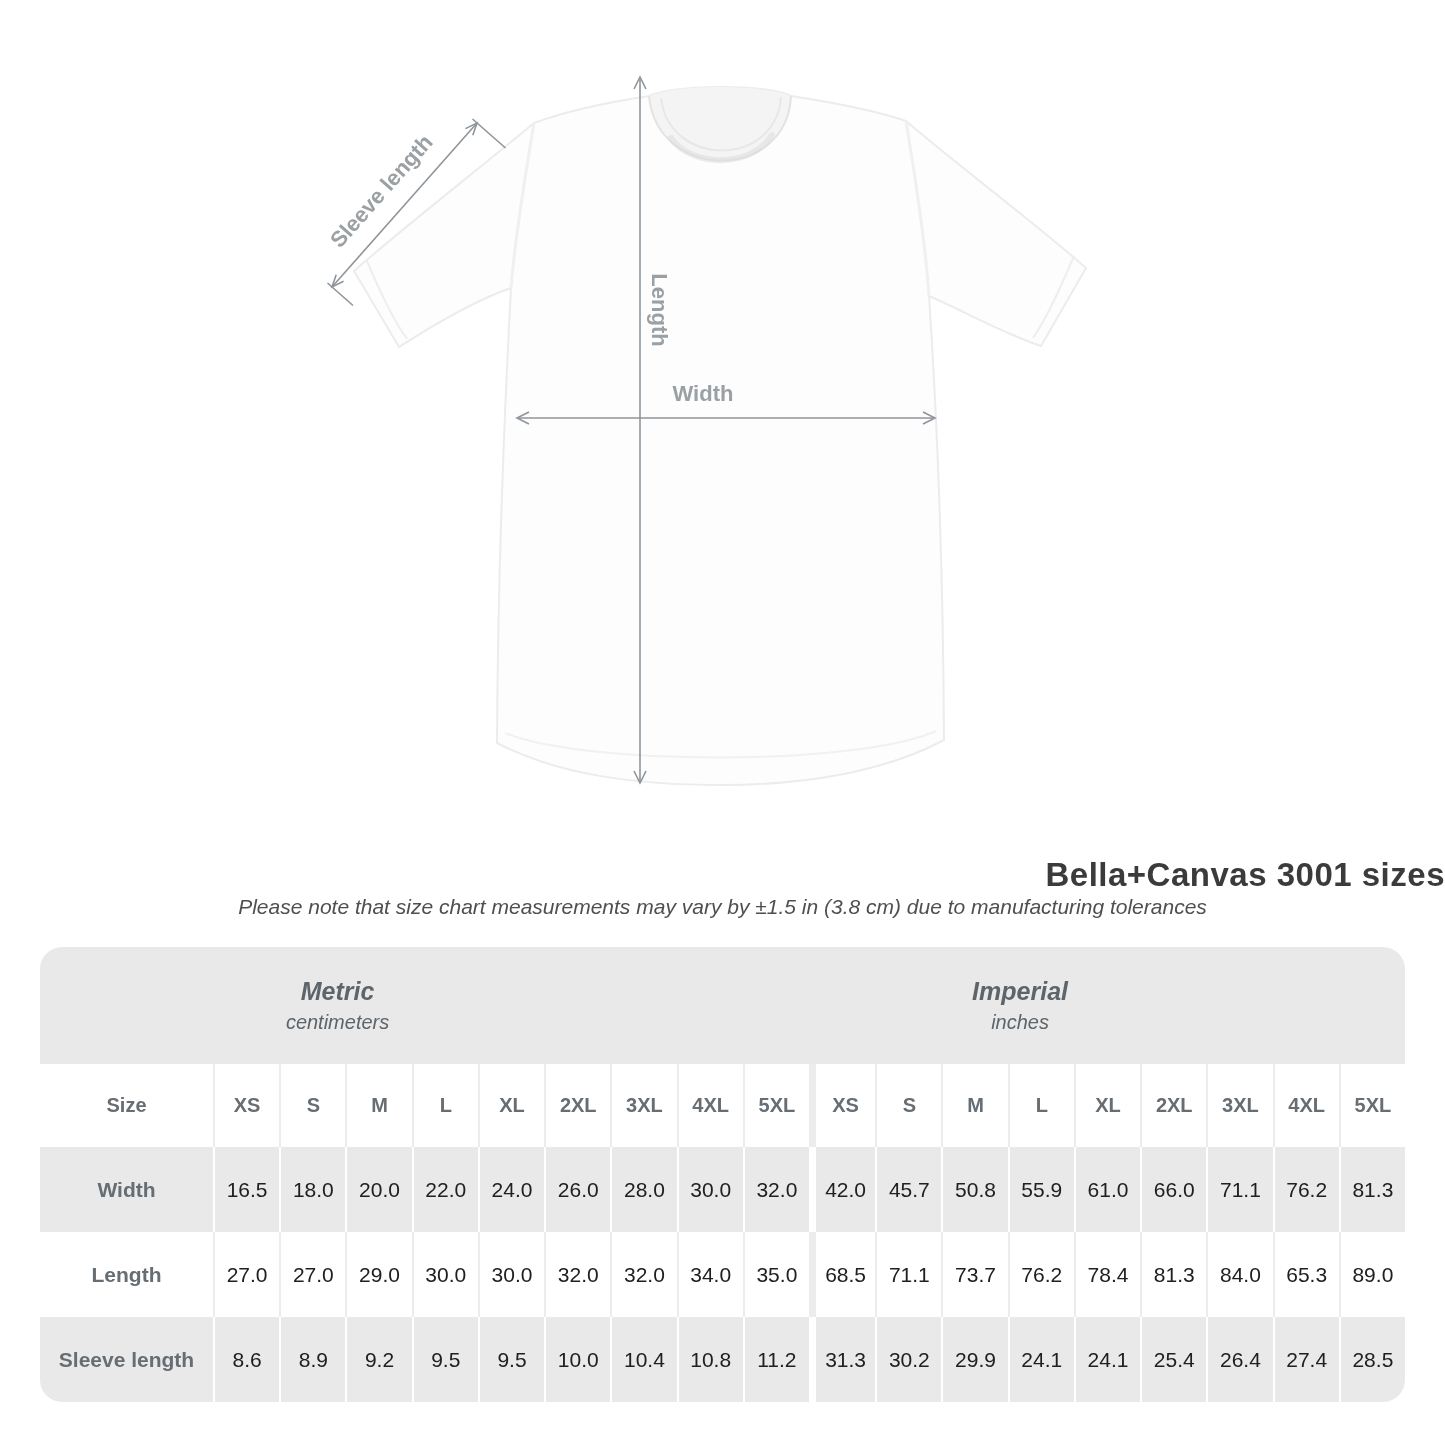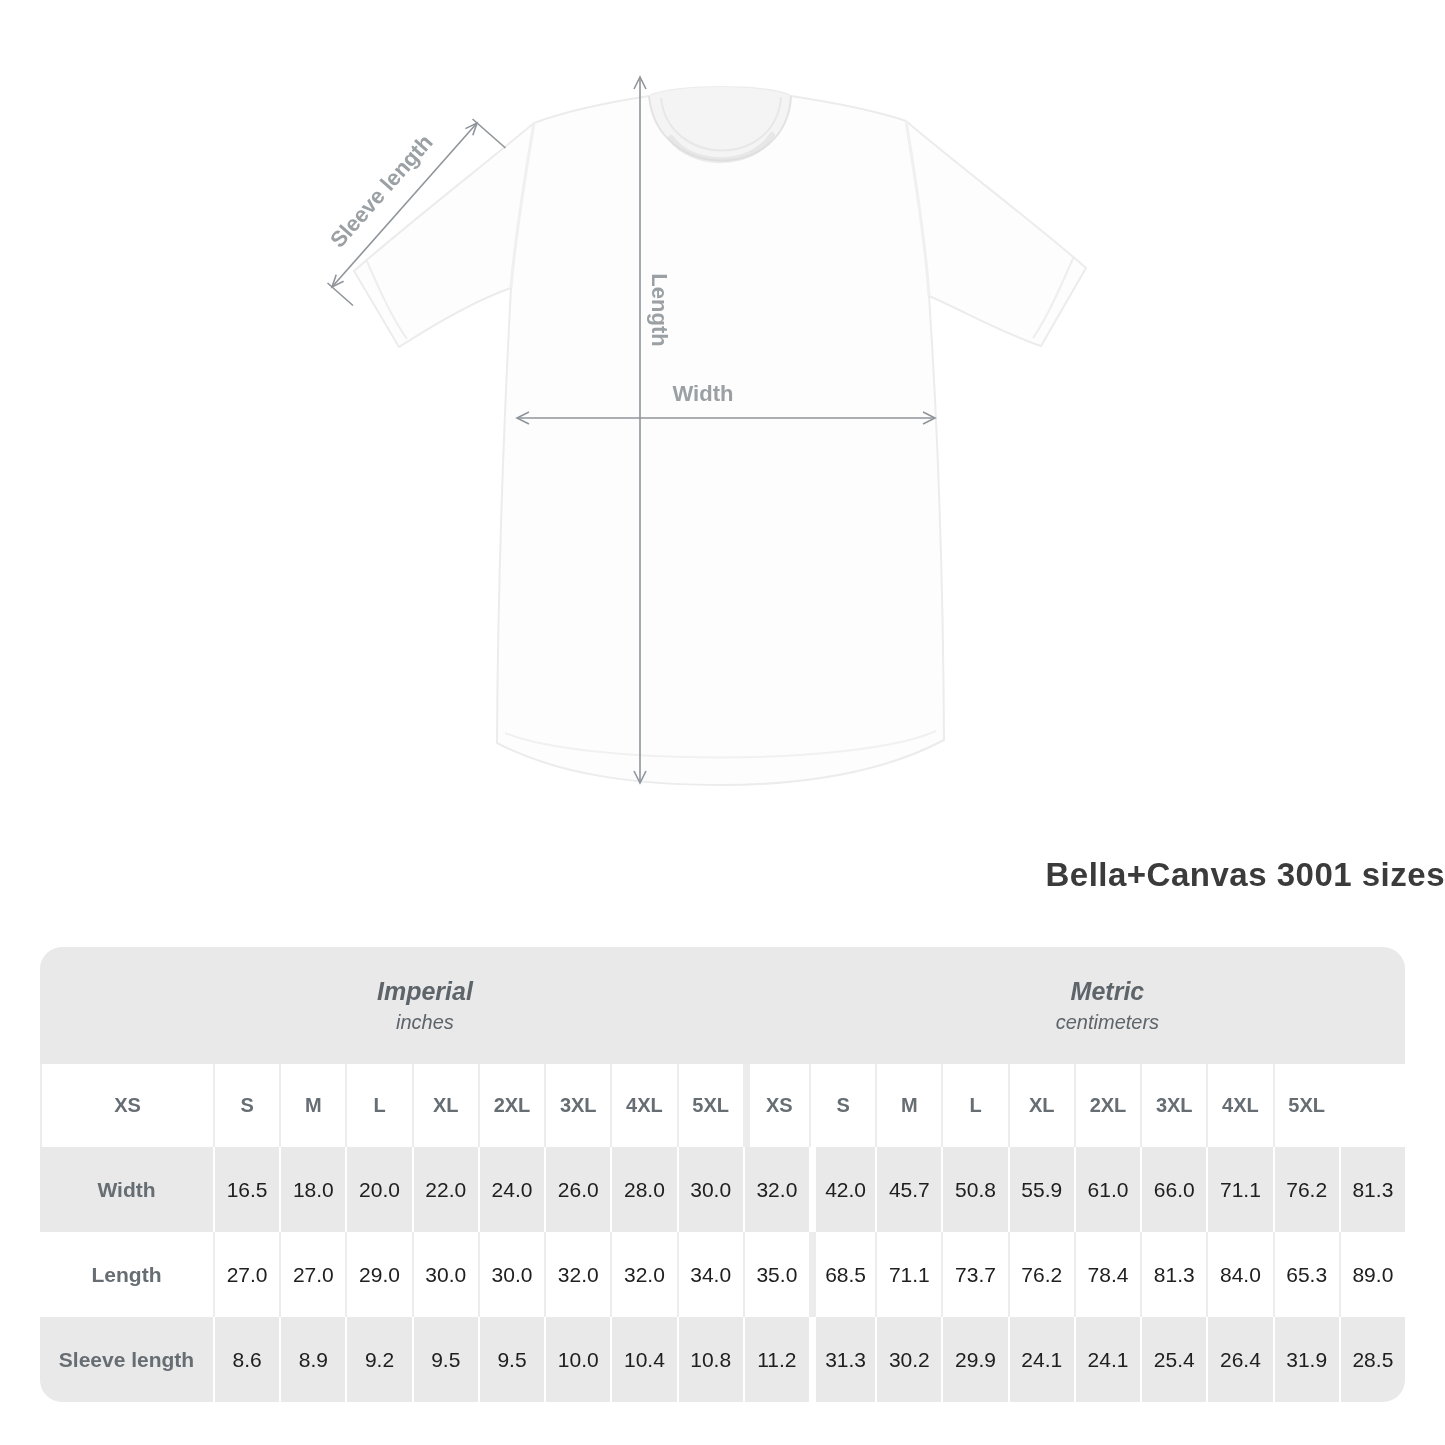--- a/index.html
+++ b/index.html
@@ -88,34 +88,36 @@
       <line x1="472.5" y1="119" x2="505.5" y2="148"></line>
       <line x1="327.5" y1="283" x2="353" y2="305.5"></line>
     </g>
 
     <text x="387" y="196" text-anchor="middle" transform="rotate(-48.5 387 196)" font-size="22" font-weight="bold" fill="#9aa0a4">Sleeve length</text>
     <text x="652" y="310" text-anchor="middle" transform="rotate(90 652 310)" font-size="22" font-weight="bold" fill="#9aa0a4">Length</text>
     <text x="703" y="401" text-anchor="middle" font-size="22" font-weight="bold" fill="#9aa0a4">Width</text>
   </svg>
 
   <h1 class="page-title">Bella+Canvas 3001 sizes</h1>
+  <p class="tolerance-note">Please note that size chart measurements may vary by ±1.5 in (3.8 cm) due to manufacturing tolerances</p>
 
   <div class="size-table">
     <div class="band">
+      <div class="band-half met">
+        <div class="band-name">Metric</div>
+        <div class="band-unit">centimeters</div>
+      </div>
       <div class="band-half imp">
         <div class="band-name">Imperial</div>
         <div class="band-unit">inches</div>
       </div>
-      <div class="band-half met">
-        <div class="band-name">Metric</div>
-        <div class="band-unit">centimeters</div>
-      </div>
     </div>
     <div id="table-rows">
         <div class="trow size-row">
+          <div class="cell label-cell">Size</div>
           <div class="cell">XS</div>
           <div class="cell">S</div>
           <div class="cell">M</div>
           <div class="cell">L</div>
           <div class="cell">XL</div>
           <div class="cell">2XL</div>
           <div class="cell">3XL</div>
           <div class="cell">4XL</div>
           <div class="cell">5XL</div>
           <div class="cell metric-start">XS</div>
@@ -181,19 +183,19 @@
           <div class="cell">10.4</div>
           <div class="cell">10.8</div>
           <div class="cell">11.2</div>
           <div class="cell metric-start">31.3</div>
           <div class="cell">30.2</div>
           <div class="cell">29.9</div>
           <div class="cell">24.1</div>
           <div class="cell">24.1</div>
           <div class="cell">25.4</div>
           <div class="cell">26.4</div>
-          <div class="cell">31.9</div>
+          <div class="cell">27.4</div>
           <div class="cell">28.5</div>
         </div>
       </div>
   </div>
 
 </div>
 
 </body></html>

